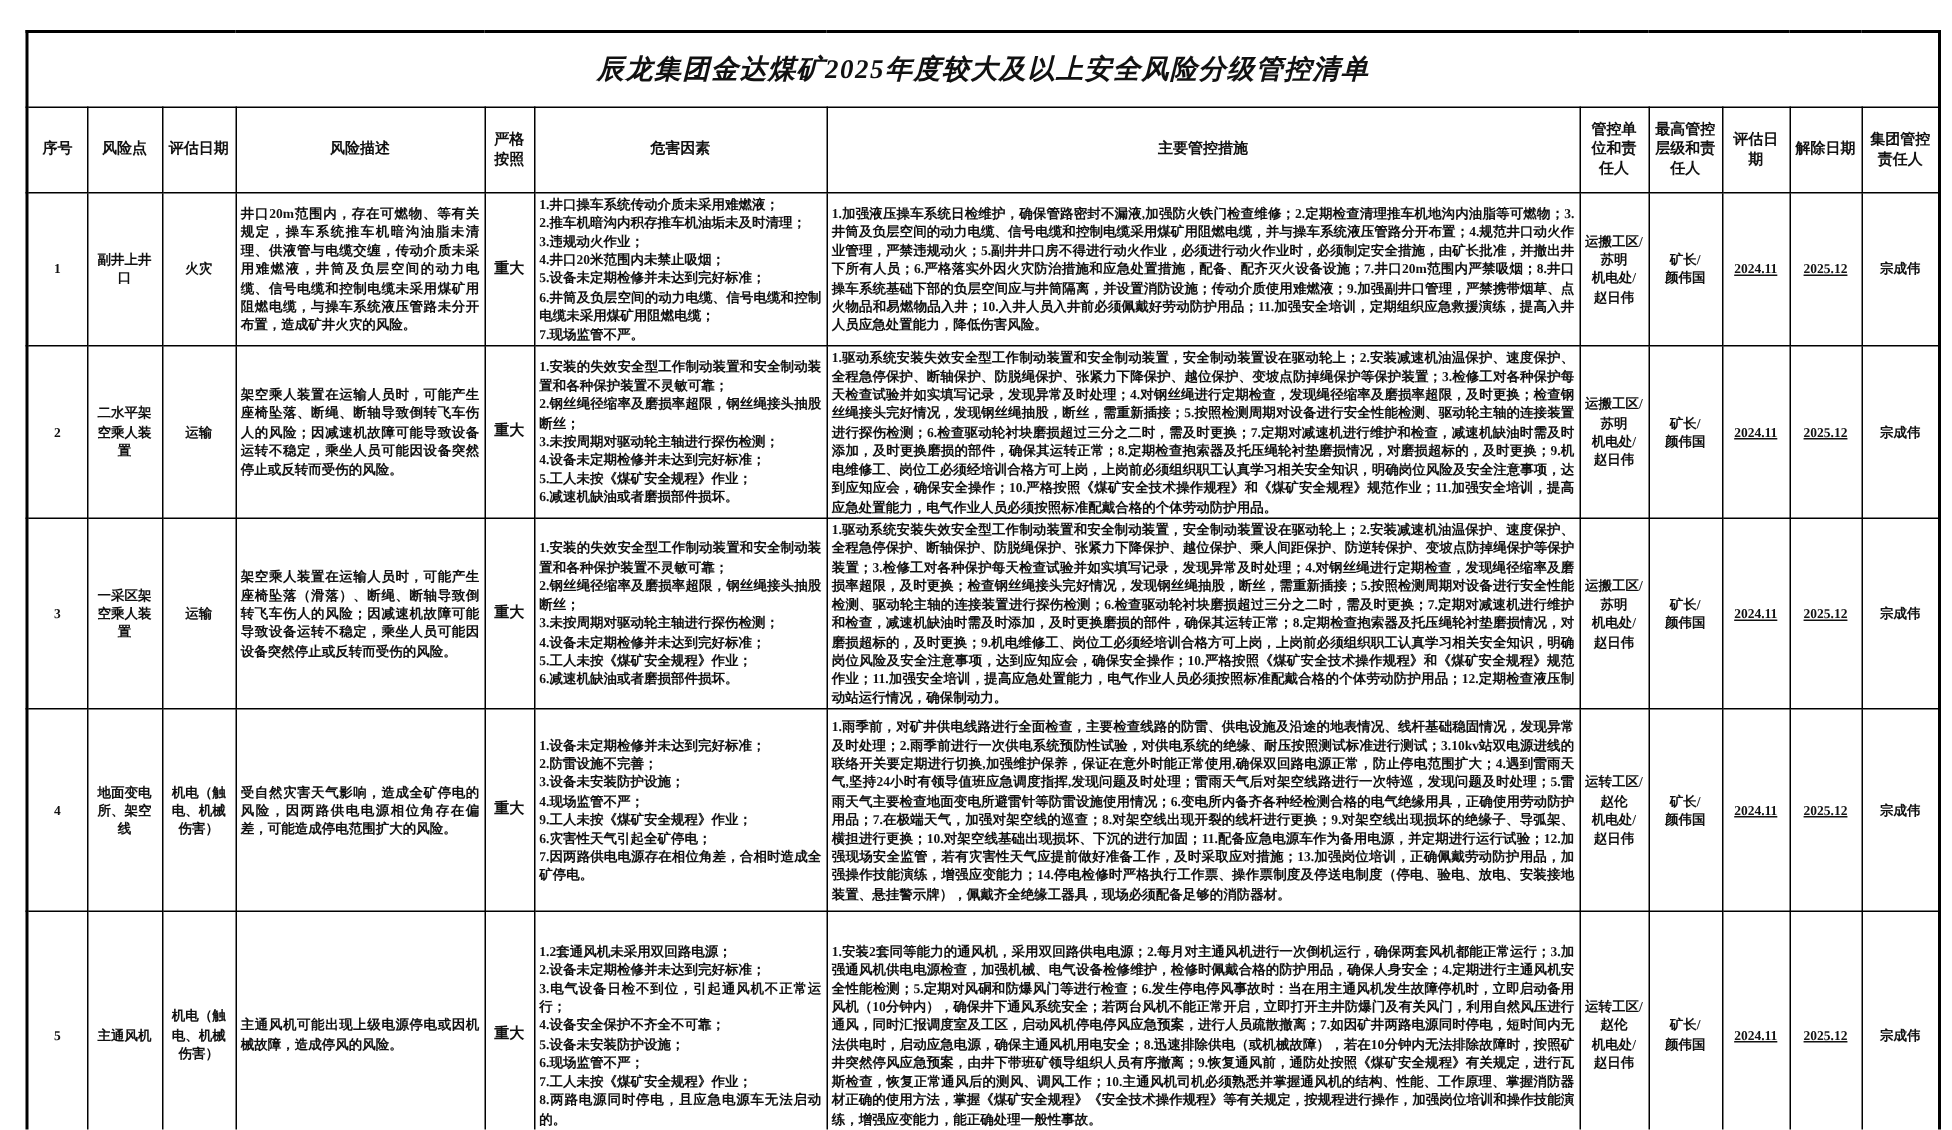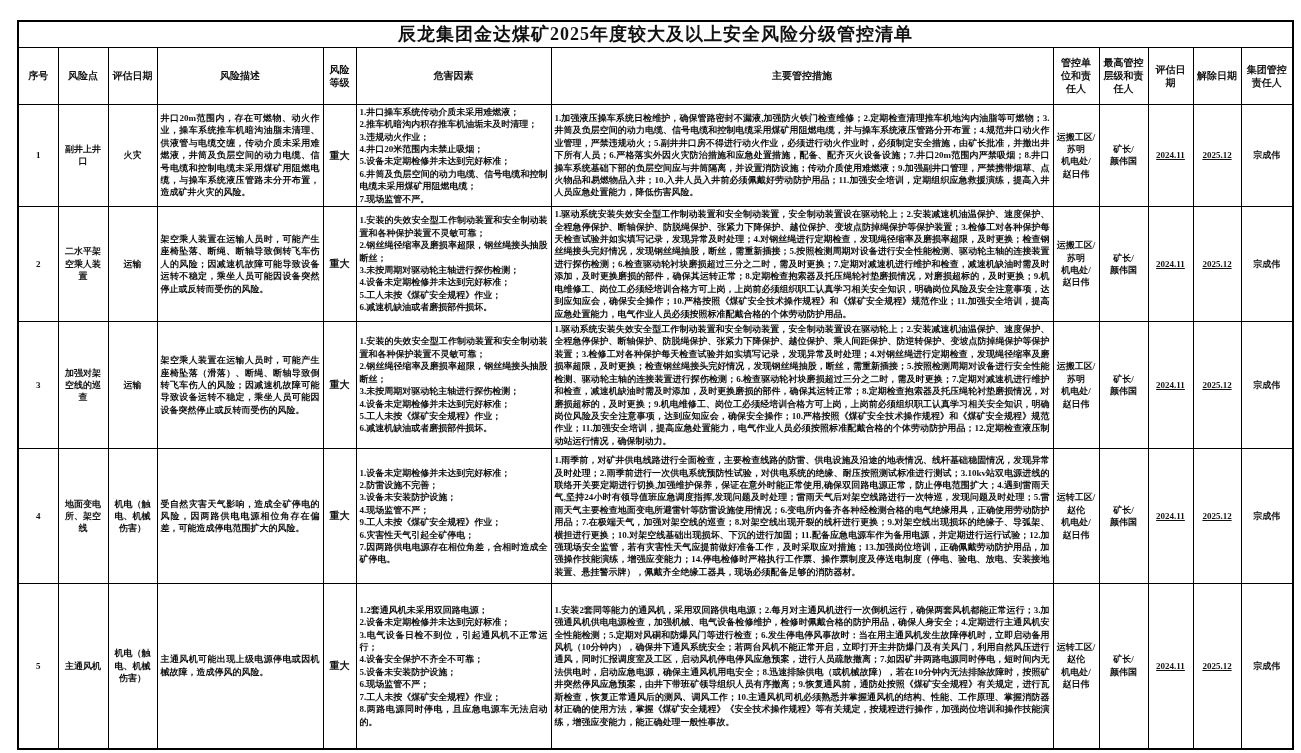--- a/index.html
+++ b/index.html
@@ -16,21 +16,22 @@
     padding:1px 3px;
     vertical-align:middle;
     overflow:hidden;
     font-size:9px;
     line-height:1.38;
   }
   .title-cell{
     font-size:18px;
     text-align:center;
     letter-spacing:1px;
-    padding:0 2px;
+    padding:12px 2px;
+    font-style:italic;
   }
   th{font-size:10px;text-align:center;line-height:1.3;font-weight:bold;}
   .c{text-align:center;}
   .l{text-align:justify;word-break:break-all;}
   .pre{white-space:pre-line;}
   .lvl{font-size:10px;text-align:center;}
   .date{font-size:9px;letter-spacing:0;text-decoration:underline;}
   tr.r-head{height:57px;}
   tr.r1{height:95px;}
   tr.r2{height:115px;}
@@ -59,35 +60,35 @@
     </colgroup>
     <tbody>
       <tr>
         <td class="title-cell" colspan="12">辰龙集团金达煤矿2025年度较大及以上安全风险分级管控清单</td>
       </tr>
       <tr class="r-head">
         <th>序号</th>
         <th>风险点</th>
         <th>评估日期</th>
         <th>风险描述</th>
-        <th>风险等级</th>
+        <th>严格按照</th>
         <th>危害因素</th>
         <th>主要管控措施</th>
         <th>管控单位和责任人</th>
         <th>最高管控层级和责任人</th>
         <th>评估日期</th>
         <th>解除日期</th>
         <th>集团管控责任人</th>
       </tr>
 
       <tr class="r1">
         <td class="c">1</td>
         <td class="c">副井上井口</td>
         <td class="c">火灾</td>
-        <td class="l">井口20m范围内，存在可燃物、动火作业，操车系统推车机暗沟油脂未清理、供液管与电缆交缠，传动介质未采用难燃液，井筒及负层空间的动力电缆、信号电缆和控制电缆未采用煤矿用阻燃电缆，与操车系统液压管路未分开布置，造成矿井火灾的风险。</td>
+        <td class="l">井口20m范围内，存在可燃物、等有关规定，操车系统推车机暗沟油脂未清理、供液管与电缆交缠，传动介质未采用难燃液，井筒及负层空间的动力电缆、信号电缆和控制电缆未采用煤矿用阻燃电缆，与操车系统液压管路未分开布置，造成矿井火灾的风险。</td>
         <td class="c lvl">重大</td>
         <td class="l pre">1.井口操车系统传动介质未采用难燃液；
 2.推车机暗沟内积存推车机油垢未及时清理；
 3.违规动火作业；
 4.井口20米范围内未禁止吸烟；
 5.设备未定期检修并未达到完好标准；
 6.井筒及负层空间的动力电缆、信号电缆和控制电缆未采用煤矿用阻燃电缆；
 7.现场监管不严。</td>
         <td class="l">1.加强液压操车系统日检维护，确保管路密封不漏液,加强防火铁门检查维修；2.定期检查清理推车机地沟内油脂等可燃物；3.井筒及负层空间的动力电缆、信号电缆和控制电缆采用煤矿用阻燃电缆，并与操车系统液压管路分开布置；4.规范井口动火作业管理，严禁违规动火；5.副井井口房不得进行动火作业，必须进行动火作业时，必须制定安全措施，由矿长批准，并撤出井下所有人员；6.严格落实外因火灾防治措施和应急处置措施，配备、配齐灭火设备设施；7.井口20m范围内严禁吸烟；8.井口操车系统基础下部的负层空间应与井筒隔离，并设置消防设施；传动介质使用难燃液；9.加强副井口管理，严禁携带烟草、点火物品和易燃物品入井；10.入井人员入井前必须佩戴好劳动防护用品；11.加强安全培训，定期组织应急救援演练，提高入井人员应急处置能力，降低伤害风险。</td>
         <td class="c pre">运搬工区/
@@ -120,21 +121,21 @@
 赵日伟</td>
         <td class="c pre">矿长/
 颜伟国</td>
         <td class="c date">2024.11</td>
         <td class="c date">2025.12</td>
         <td class="c">宗成伟</td>
       </tr>
 
       <tr class="r3">
         <td class="c">3</td>
-        <td class="c">加强对架空线的巡查</td>
+        <td class="c">一采区架空乘人装置</td>
         <td class="c">运输</td>
         <td class="l">架空乘人装置在运输人员时，可能产生座椅坠落（滑落）、断绳、断轴导致倒转飞车伤人的风险；因减速机故障可能导致设备运转不稳定，乘坐人员可能因设备突然停止或反转而受伤的风险。</td>
         <td class="c lvl">重大</td>
         <td class="l pre">1.安装的失效安全型工作制动装置和安全制动装置和各种保护装置不灵敏可靠；
 2.钢丝绳径缩率及磨损率超限，钢丝绳接头抽股断丝；
 3.未按周期对驱动轮主轴进行探伤检测；
 4.设备未定期检修并未达到完好标准；
 5.工人未按《煤矿安全规程》作业；
 6.减速机缺油或者磨损部件损坏。</td>
         <td class="l">1.驱动系统安装失效安全型工作制动装置和安全制动装置，安全制动装置设在驱动轮上；2.安装减速机油温保护、速度保护、全程急停保护、断轴保护、防脱绳保护、张紧力下降保护、越位保护、乘人间距保护、防逆转保护、变坡点防掉绳保护等保护装置；3.检修工对各种保护每天检查试验并如实填写记录，发现异常及时处理；4.对钢丝绳进行定期检查，发现绳径缩率及磨损率超限，及时更换；检查钢丝绳接头完好情况，发现钢丝绳抽股，断丝，需重新插接；5.按照检测周期对设备进行安全性能检测、驱动轮主轴的连接装置进行探伤检测；6.检查驱动轮衬块磨损超过三分之二时，需及时更换；7.定期对减速机进行维护和检查，减速机缺油时需及时添加，及时更换磨损的部件，确保其运转正常；8.定期检查抱索器及托压绳轮衬垫磨损情况，对磨损超标的，及时更换；9.机电维修工、岗位工必须经培训合格方可上岗，上岗前必须组织职工认真学习相关安全知识，明确岗位风险及安全注意事项，达到应知应会，确保安全操作；10.严格按照《煤矿安全技术操作规程》和《煤矿安全规程》规范作业；11.加强安全培训，提高应急处置能力，电气作业人员必须按照标准配戴合格的个体劳动防护用品；12.定期检查液压制动站运行情况，确保制动力。</td>

